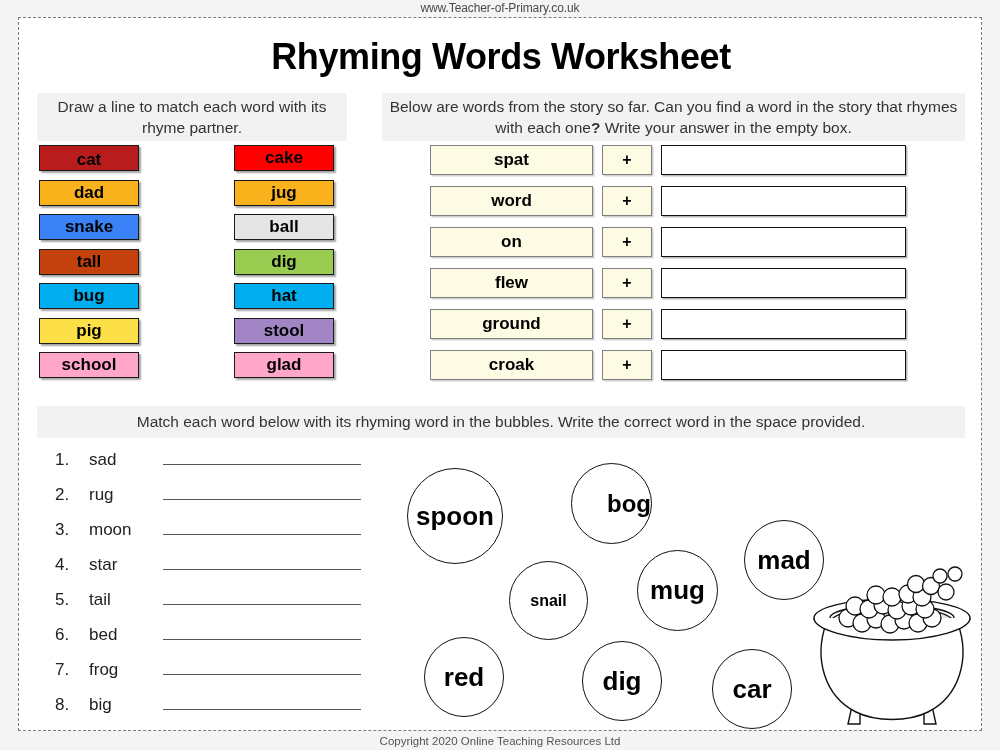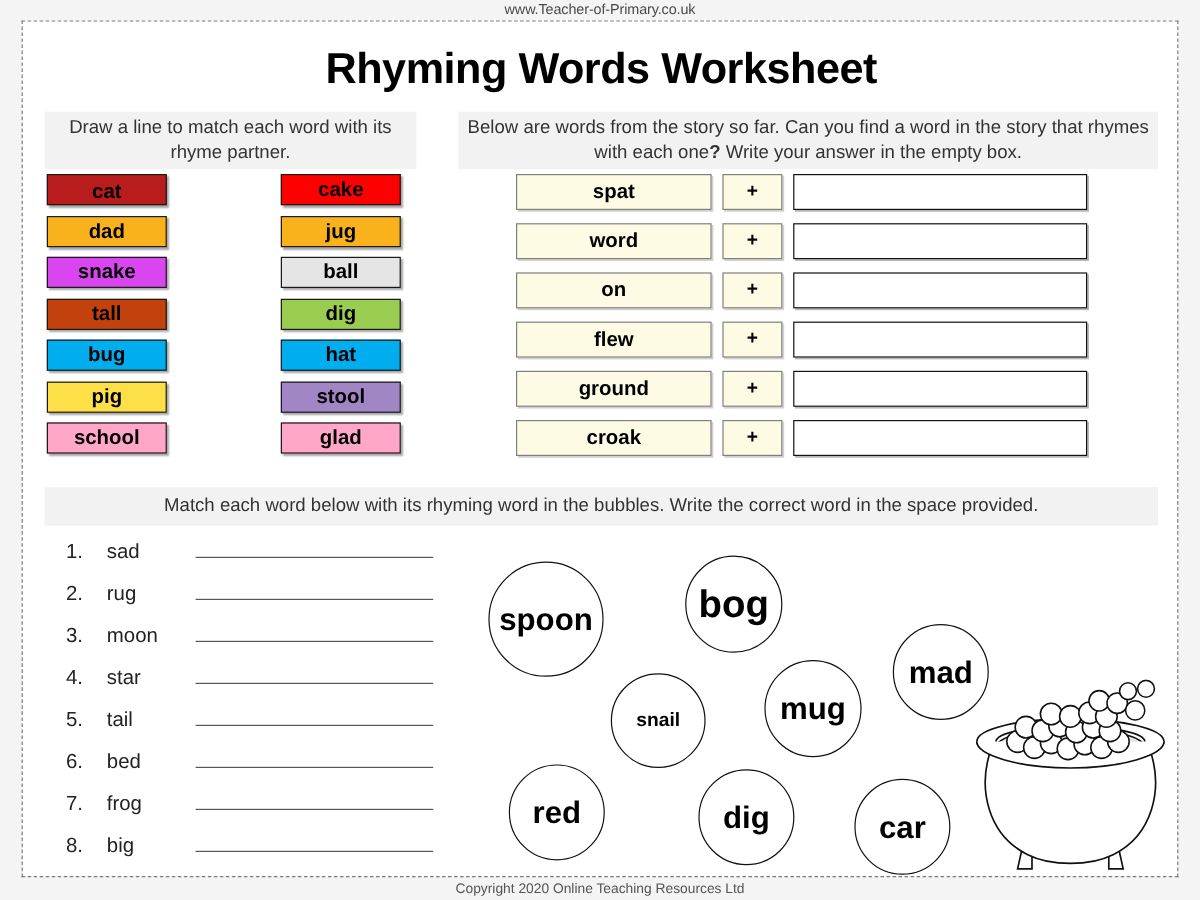--- a/index.html
+++ b/index.html
@@ -257,21 +257,21 @@
 
   <div class="banner banner-bottom">Match each word below with its rhyming word in the bubbles. Write the correct word in the space provided.</div>
 
   <div class="word-col left" id="col-left">
       <div class="word-chip" style="background: #b91c1c; align-items: flex-end;">
         <span>cat</span>
       </div>
       <div class="word-chip" style="background: rgb(249, 177, 28);">
         <span>dad</span>
       </div>
-      <div class="word-chip" style="background: #d946ef;">
+      <div class="word-chip" style="background: #3b82f6;">
         <span>snake</span>
       </div>
       <div class="word-chip" style="background: #c2410c;">
         <span>tall</span>
       </div>
       <div class="word-chip" style="background: rgb(0, 174, 239);">
         <span>bug</span>
       </div>
       <div class="word-chip" style="background: #fde047;">
         <span>pig</span>
@@ -377,21 +377,21 @@
         <span class="num-idx">8.</span>
         <span class="num-word">big</span>
         <span class="num-blank"></span>
       </div>
     </div>
 
   <div class="bubble-area" id="bubble-area">
       <div class="bubble" style="left: 8px; top: 5px; width: 96px; height: 96px; font-size: 26px;">
         <span>spoon</span>
       </div>
-      <div class="bubble" style="left: 172px; top: 0px; width: 81px; height: 81px; font-size: 32px;">
+      <div class="bubble" style="left: 172px; top: 0px; width: 81px; height: 81px; font-size: 24px; justify-content: flex-end;">
         <span>bog</span>
       </div>
       <div class="bubble" style="left: 110px; top: 98px; width: 79px; height: 79px; font-size: 16px;">
         <span>snail</span>
       </div>
       <div class="bubble" style="left: 238px; top: 87px; width: 81px; height: 81px; font-size: 26px;">
         <span>mug</span>
       </div>
       <div class="bubble" style="left: 345px; top: 57px; width: 80px; height: 80px; font-size: 26px;">
         <span>mad</span>

